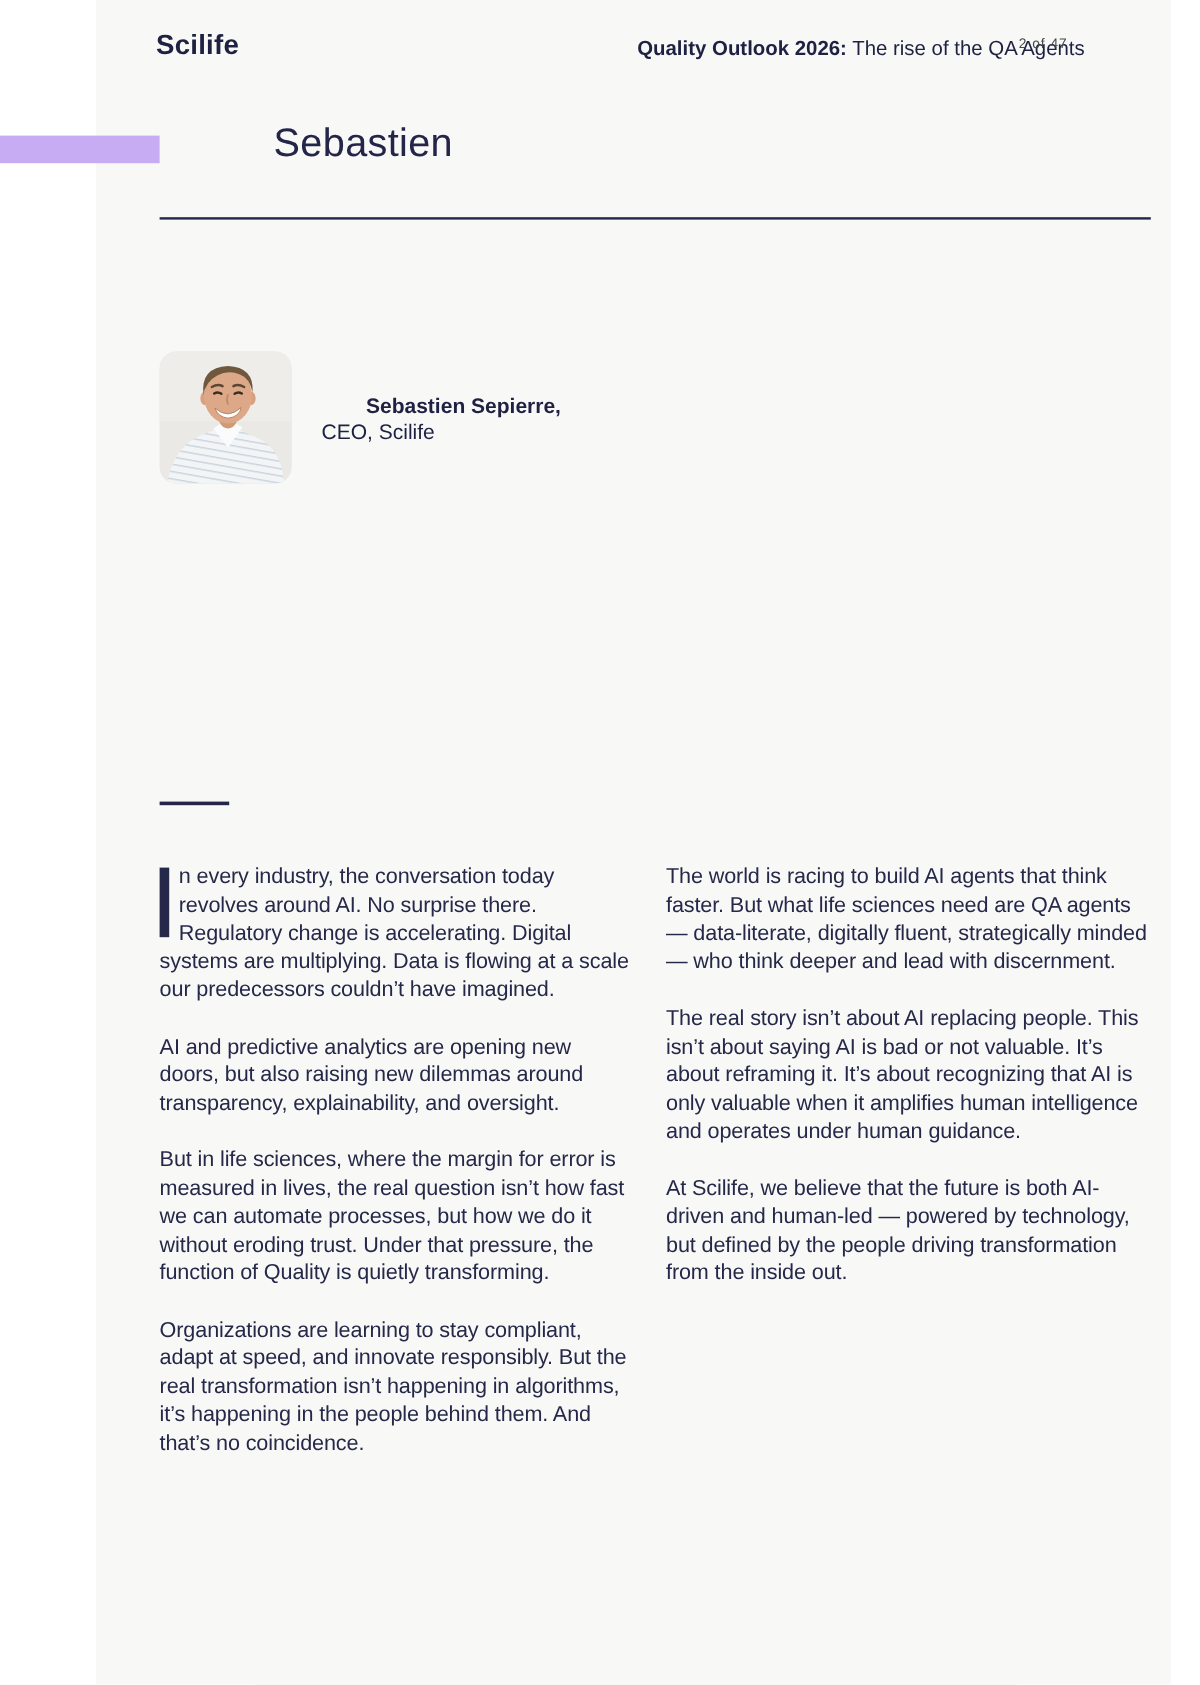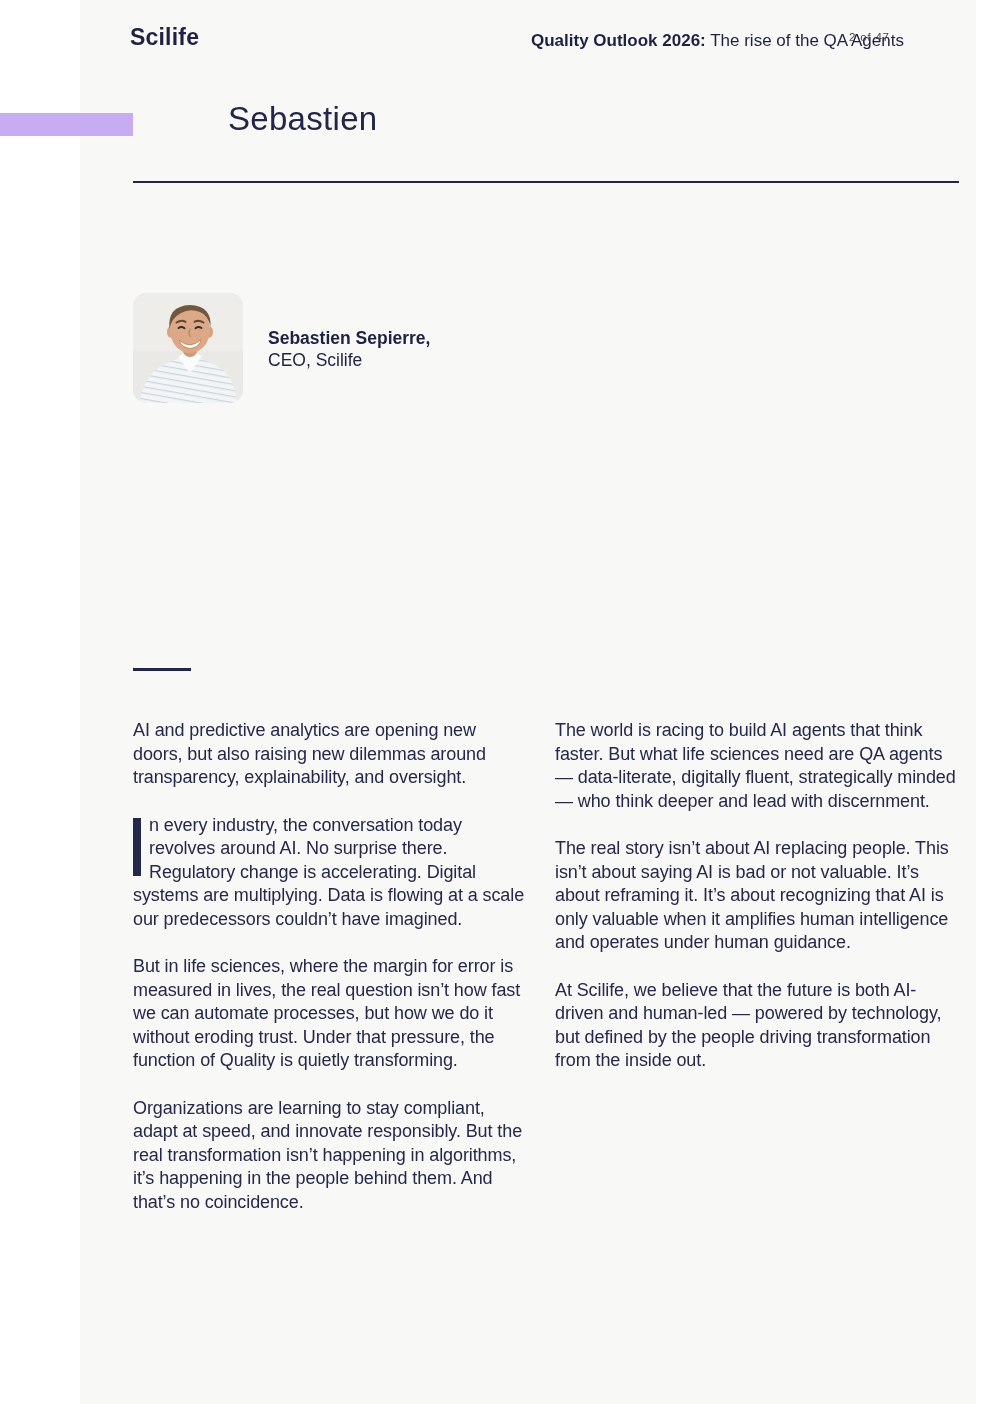--- a/index.html
+++ b/index.html
@@ -84,21 +84,21 @@
     background: #e9e8e5;
     flex: 0 0 auto;
   }
   .author-text {
     margin-left: 25px;
     padding-top: 35px;
     font-size: 17.5px;
     line-height: 21.5px;
     color: #1e2142;
   }
-  .author-name { font-weight: 700; }
+  .author-name { font-weight: 700; margin-left: 37px; }
 
   .small-dash {
     position: absolute;
     left: 133px; top: 668px;
     width: 58px; height: 3px;
     background: #232649;
   }
 
   .columns {
     position: absolute;
@@ -181,22 +181,22 @@
     <div class="author-text">
       <div class="author-name">Sebastien Sepierre,</div>
       <div class="author-role">CEO, Scilife</div>
     </div>
   </div>
 
   <div class="small-dash"></div>
 
   <div class="columns">
     <div class="col col-left">
+      <p><span class="dropcap">I</span><span>n every industry, the conversation today revolves around AI. No surprise there. Regulatory change is accelerating. Digital systems are multiplying. Data is flowing at a scale our predecessors couldn’t have imagined.</span></p>
       <p>AI and predictive analytics are opening new doors, but also raising new dilemmas around transparency, explainability, and oversight.</p>
-      <p><span class="dropcap">I</span><span>n every industry, the conversation today revolves around AI. No surprise there. Regulatory change is accelerating. Digital systems are multiplying. Data is flowing at a scale our predecessors couldn’t have imagined.</span></p>
       <p>But in life sciences, where the margin for error is measured in lives, the real question isn’t how fast we can automate processes, but how we do it without eroding trust. Under that pressure, the function of Quality is quietly transforming.</p>
       <p>Organizations are learning to stay compliant, adapt at speed, and innovate responsibly. But the real transformation isn’t happening in algorithms, it’s happening in the people behind them. And that’s no coincidence.</p>
     </div>
     <div class="col col-right">
       <p>The world is racing to build AI agents that think faster. But what life sciences need are QA agents — data-literate, digitally fluent, strategically minded — who think deeper and lead with discernment.</p>
       <p>The real story isn’t about AI replacing people. This isn’t about saying AI is bad or not valuable. It’s about reframing it. It’s about recognizing that AI is only valuable when it amplifies human intelligence and operates under human guidance.</p>
       <p>At Scilife, we believe that the future is both AI-driven and human-led — powered by technology, but defined by the people driving transformation from the inside out.</p>
     </div>
   </div>
 

